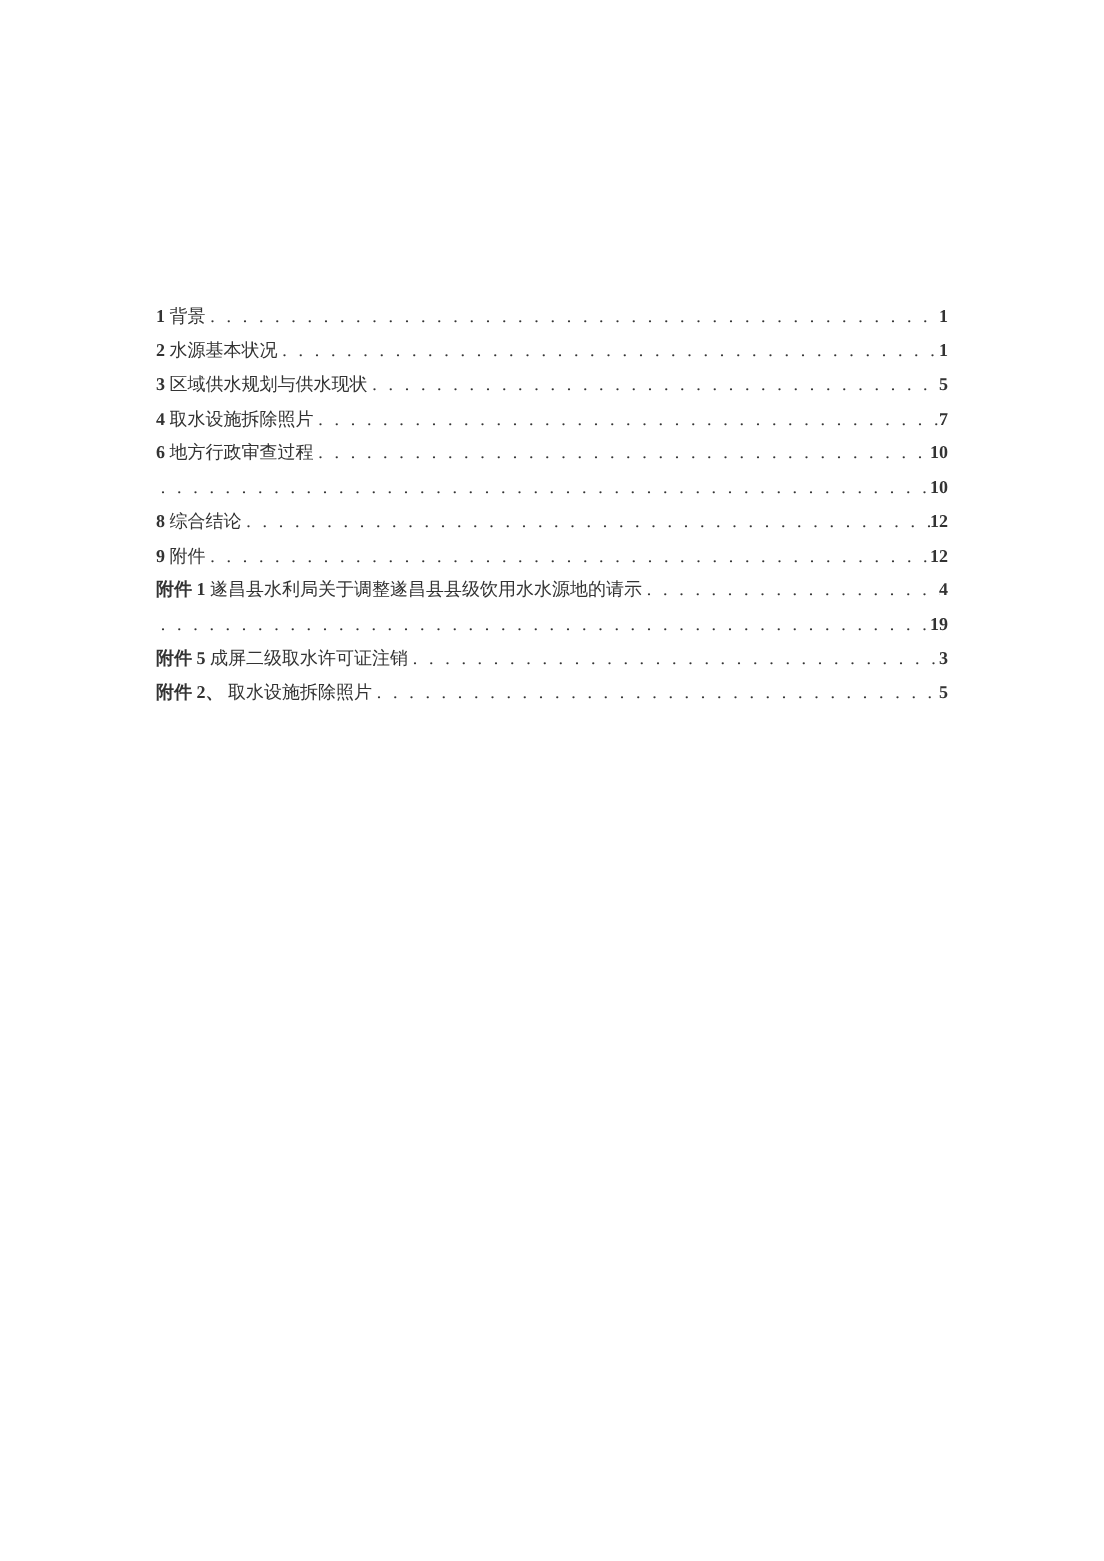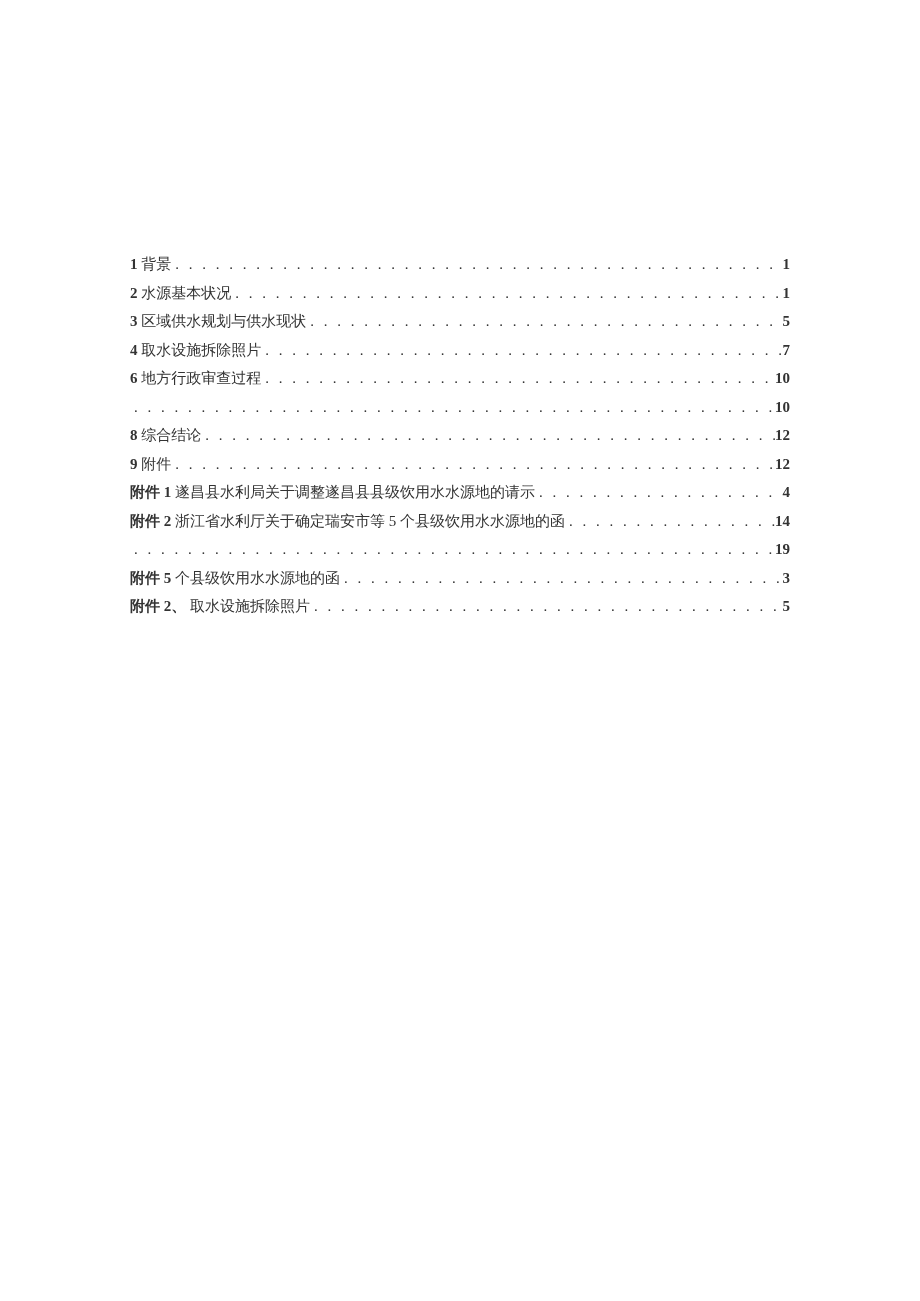--- a/index.html
+++ b/index.html
@@ -88,30 +88,25 @@
       <span class="toc-label"><span class="toc-num">9</span><span> 附件</span></span>
       <span class="toc-dots"></span>
       <span class="toc-page">12</span>
     </div>
     <div class="toc-entry">
       <span class="toc-label"><span class="toc-num">附件 1</span><span> 遂昌县水利局关于调整遂昌县县级饮用水水源地的请示</span></span>
       <span class="toc-dots"></span>
       <span class="toc-page">4</span>
     </div>
     <div class="toc-entry">
-      <span class="toc-label"><span class="toc-num">附件 2</span><span> 浙江省水利厅关于确定瑞安市等 5 个县级饮用水水源地的函</span></span>
-      <span class="toc-dots"></span>
-      <span class="toc-page">14</span>
-    </div>
-    <div class="toc-entry">
       <span class="toc-dots"></span>
       <span class="toc-page">19</span>
     </div>
     <div class="toc-entry">
-      <span class="toc-label"><span class="toc-num">附件 5</span><span> 个县级饮用水水源地的函</span></span>
+      <span class="toc-label"><span class="toc-num">附件 5</span><span> 成屏二级取水许可证注销</span></span>
       <span class="toc-dots"></span>
       <span class="toc-page">3</span>
     </div>
     <div class="toc-entry">
       <span class="toc-label"><span class="toc-num">附件 2、</span><span> 取水设施拆除照片</span></span>
       <span class="toc-dots"></span>
       <span class="toc-page">5</span>
     </div>
   </div>
 

